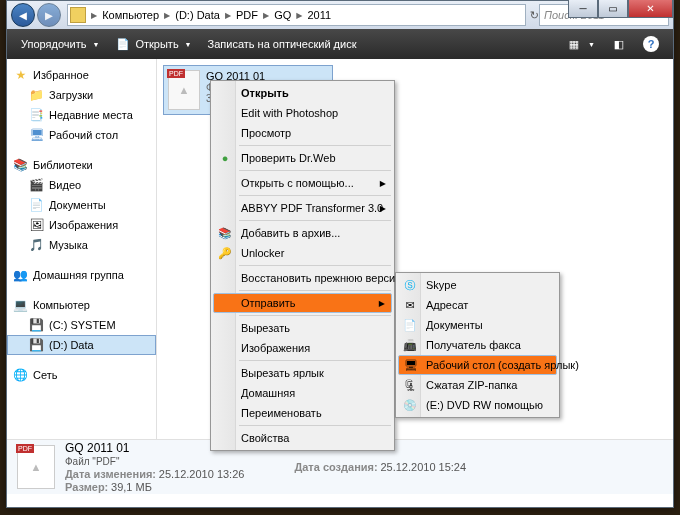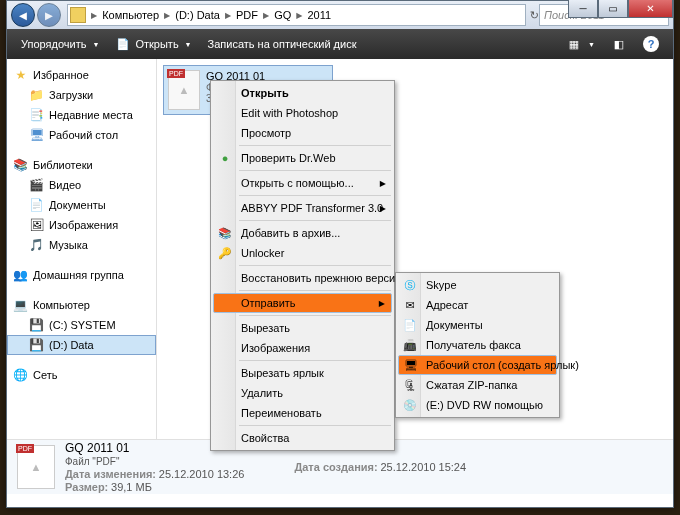--- a/index.html
+++ b/index.html
@@ -277,21 +277,21 @@
         <span>Вырезать</span>
       </div>
       <div class="ctx-item">
         <span>Изображения</span>
       </div>
       <div class="ctx-sep"></div>
       <div class="ctx-item">
         <span>Вырезать ярлык</span>
       </div>
       <div class="ctx-item">
-        <span>Удалить</span>
+        <span>Домашняя</span>
       </div>
       <div class="ctx-item">
         <span>Переименовать</span>
       </div>
       <div class="ctx-sep"></div>
       <div class="ctx-item">
         <span>Свойства</span>
       </div>
     </div>
 </div>

